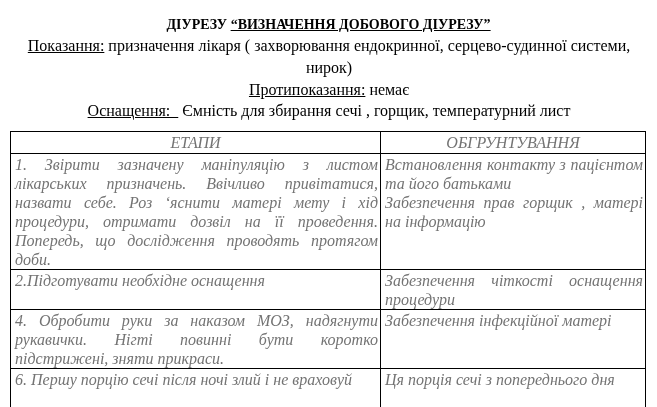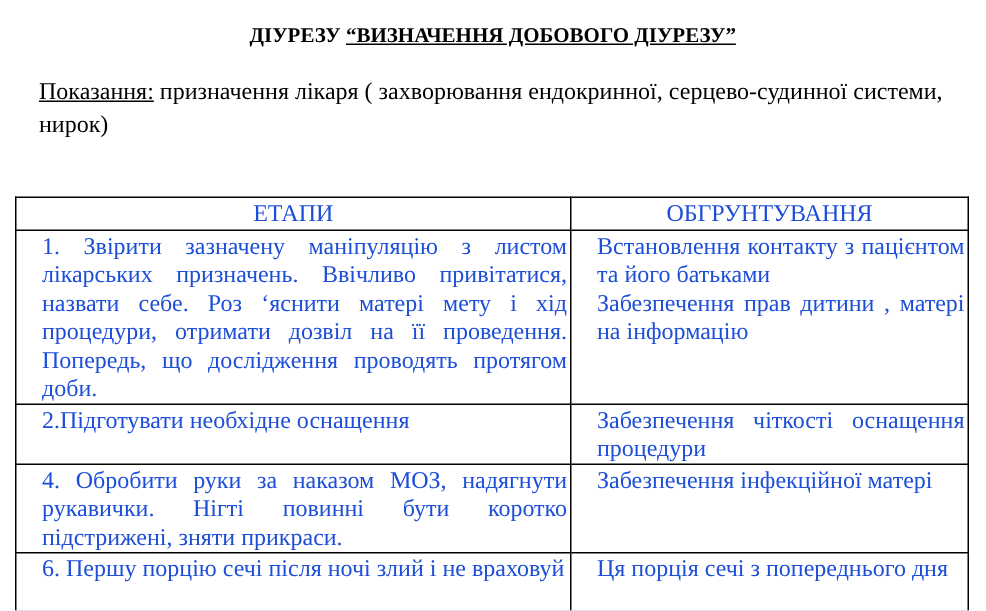--- a/index.html
+++ b/index.html
@@ -24,84 +24,87 @@
   }
   .u { text-decoration: underline; }
   .intro {
     position: absolute;
     top: 35px;
     left: 10px;
     width: 638px;
     font-size: 16px;
     line-height: 21.8px;
   }
-  .intro p { margin: 16px; white-space: pre-wrap; }
+  .intro p { margin: 0; white-space: pre-wrap; text-align: center; }
   table.algo {
     position: absolute;
     top: 131px;
     left: 10px;
     width: 635px;
     border-collapse: collapse;
     table-layout: fixed;
   }
   table.algo th, table.algo td {
     border: 1.5px solid #000000;
     font-size: 16px;
     font-weight: normal;
-    color: #1d4ed8;
+    color: #737373;
+    font-style: italic;
   }
   table.algo th {
     height: 21px;
     text-align: center;
     vertical-align: middle;
     padding: 0;
     line-height: 20px;
   }
   table.algo td {
     vertical-align: top;
-    padding: 1px 2px 0 17px;
+    padding: 1px 2px 0 4px;
     line-height: 19px;
     text-align: justify;
   }
   .cellp { margin: 0; }
   tr.r1 { height: 112px; }
   tr.r2 { height: 39px; }
   tr.r3 { height: 56px; }
   tr.r4 { height: 39px; }
 </style>
 </head>
 <body>
 
 <div class="page">
 
   <div class="title"><span>ДІУРЕЗУ </span><span class="u">“ВИЗНАЧЕННЯ ДОБОВОГО ДІУРЕЗУ”</span></div>
 
   <div class="intro">
     <p><span class="u">Показання:</span><span> призначення лікаря ( захворювання ендокринної, серцево-судинної системи, нирок)</span></p>
+    <p><span class="u">Протипоказання:</span><span> немає</span></p>
+    <p><span class="u">Оснащення:  </span><span> Ємність для збирання сечі , горщик, температурний лист</span></p>
   </div>
 
   <table class="algo">
     <colgroup>
       <col style="width:370px">
       <col style="width:265px">
     </colgroup>
     <thead>
       <tr>
         <th>ЕТАПИ</th>
         <th>ОБГРУНТУВАННЯ</th>
       </tr>
     </thead>
     <tbody>
       <tr class="r1">
         <td>
           <div class="cellp">1. Звірити зазначену  маніпуляцію з листом лікарських призначень. Ввічливо привітатися, назвати себе. Роз ‘яснити матері мету і хід процедури, отримати дозвіл на її проведення. Попередь, що дослідження проводять протягом доби.</div>
         </td>
         <td>
           <div class="cellp">Встановлення контакту з пацієнтом та його батьками</div>
-          <div class="cellp">Забезпечення прав дитини , матері на інформацію</div>
+          <div class="cellp">Забезпечення прав горщик , матері на інформацію</div>
         </td>
       </tr>
       <tr class="r2">
         <td>
           <div class="cellp">2.Підготувати необхідне оснащення</div>
         </td>
         <td>
           <div class="cellp">Забезпечення чіткості оснащення процедури</div>
         </td>
       </tr>

